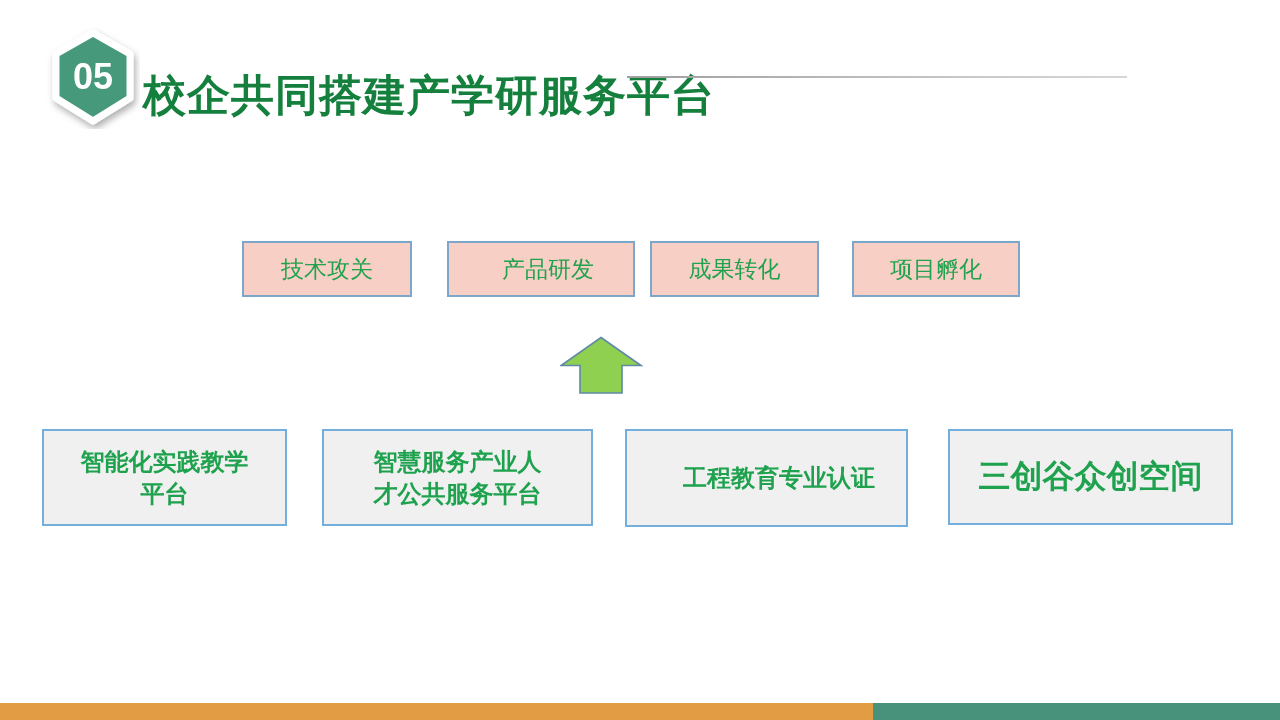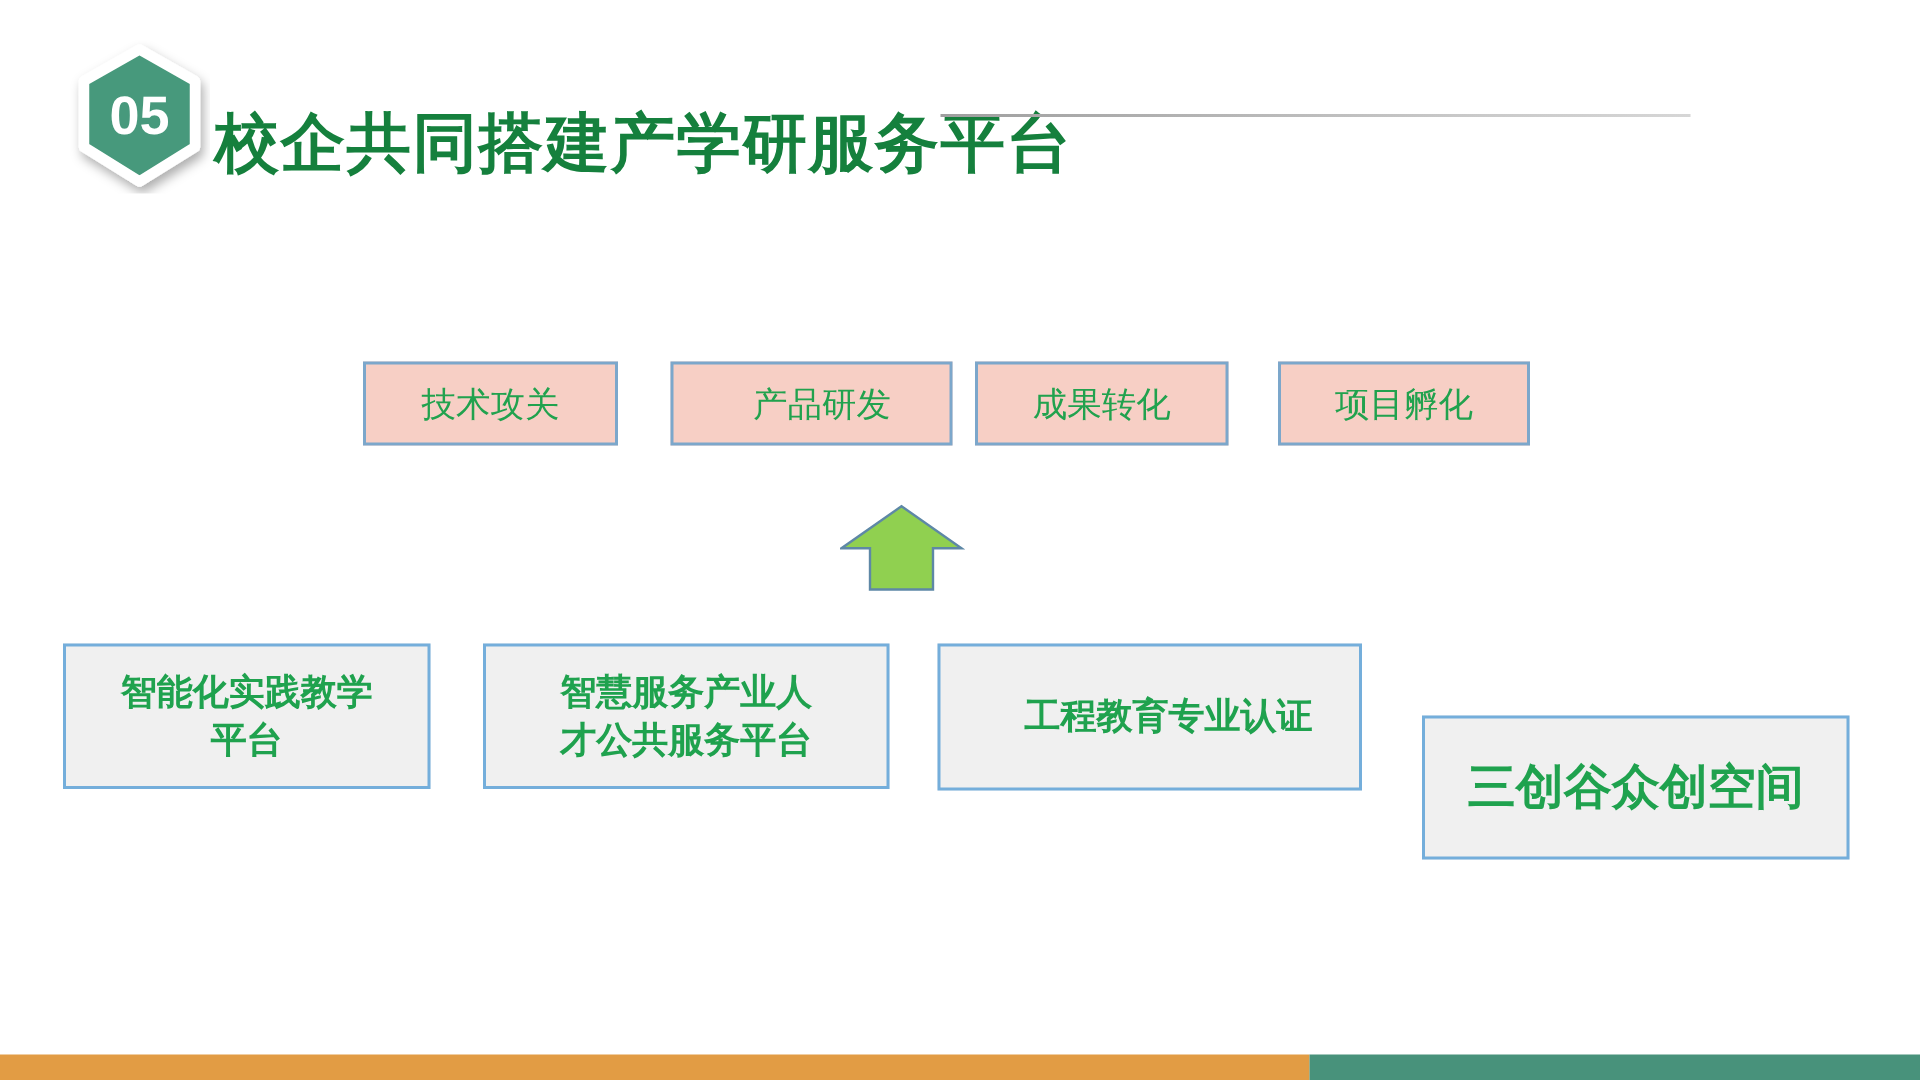--- a/index.html
+++ b/index.html
@@ -87,21 +87,21 @@
     text-align: center;
     font-size: 24px;
     font-weight: bold;
     color: #1FA24E;
     line-height: 1.3;
   }
   .platform-box span { display: block; white-space: nowrap; }
   .platform-box.b1 { left: 42px;  width: 245px; height: 97px; }
   .platform-box.b2 { left: 322px; width: 271px; height: 97px; }
   .platform-box.b3 { left: 625px; width: 283px; height: 98px; padding-left: 25px; }
-  .platform-box.b4 { left: 948px; width: 285px; height: 96px; font-size: 32px; margin-top: 48px; }
+  .platform-box.b4 { left: 948px; width: 285px; height: 96px; font-size: 32px; }
 
   
   .footer-bar-orange {
     position: absolute;
     left: 0;
     top: 703px;
     width: 873px;
     height: 17px;
     background: #E29C44;
   }

